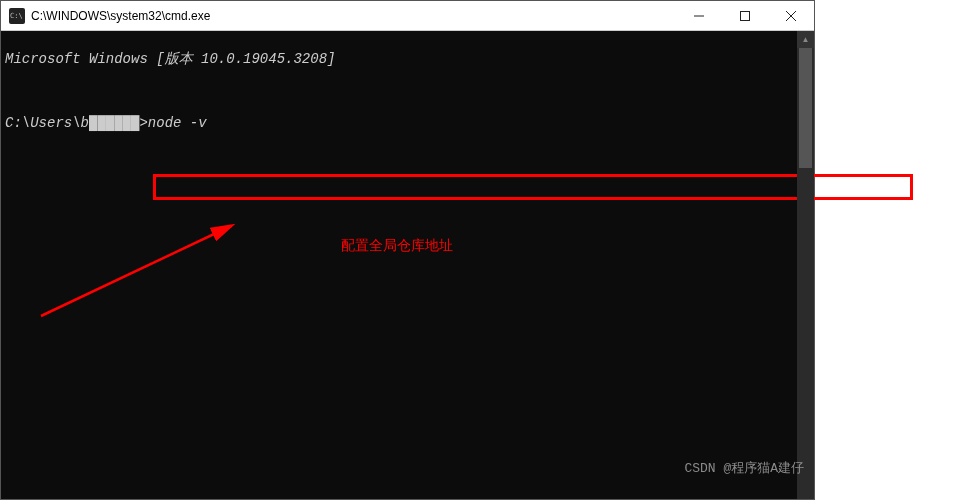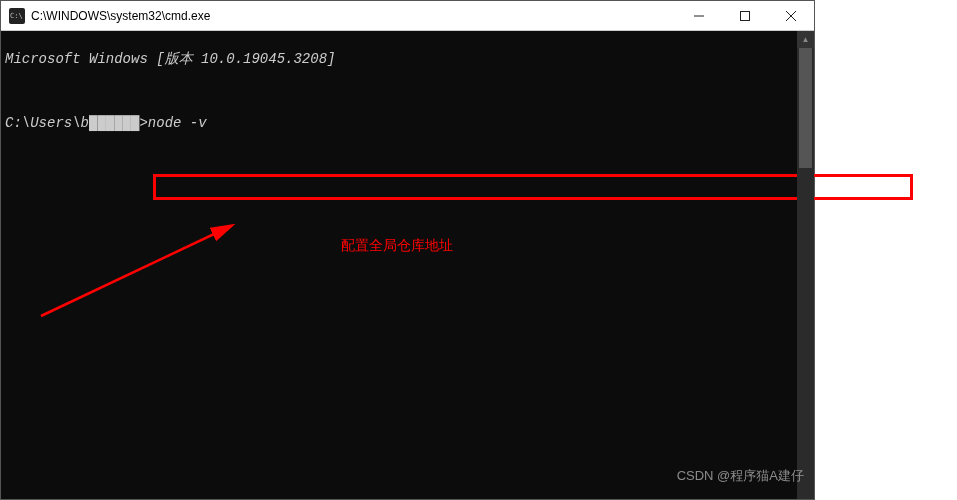--- a/index.html
+++ b/index.html
@@ -13,21 +13,21 @@
   .winbtn { width: 46px; height: 100%; display: flex; align-items: center; justify-content: center; color: #222; font-size: 10px; }
   .terminal-wrap { flex: 1; display: flex; background: #0c0c0c; position: relative; }
   .terminal { flex: 1; padding: 4px 0 0 4px; font-family: Consolas, "Courier New", monospace; font-size: 14px; line-height: 16px; color: #cccccc; white-space: pre; position: relative; }
   .scrollbar { width: 17px; background: #2b2b2b; position: relative; }
   .scrollbtn { width: 17px; height: 17px; display: flex; align-items: center; justify-content: center; color: #888; font-size: 8px; background: #333; }
   .scrollthumb { position: absolute; top: 17px; left: 2px; width: 13px; height: 120px; background: #555; }
   .line { height: 16px; font-style: italic; }
   .highlight-box { position: absolute; border: 3px solid #ff0000; pointer-events: none; }
   .annotation { position: absolute; color: #ff0000; font-family: "Microsoft YaHei", sans-serif; font-size: 14px; }
   .arrow-svg { position: absolute; pointer-events: none; }
-  .watermark { position: absolute; right: 10px; bottom: 14px; color: #aaa; font-family: Liberation Sans, sans-serif; font-size: 13px; opacity: 0.8; }
+  .watermark { position: absolute; right: 10px; bottom: 22px; color: #aaa; font-family: Liberation Mono, monospace; font-size: 13px; opacity: 0.8; }
 </style>
 </head>
 <body>
 
 <div class="window">
   <div class="titlebar">
     <div class="icon"></div>
     <div class="title">C:\WINDOWS\system32\cmd.exe</div>
     <div class="winbtns">
       <div class="winbtn">

